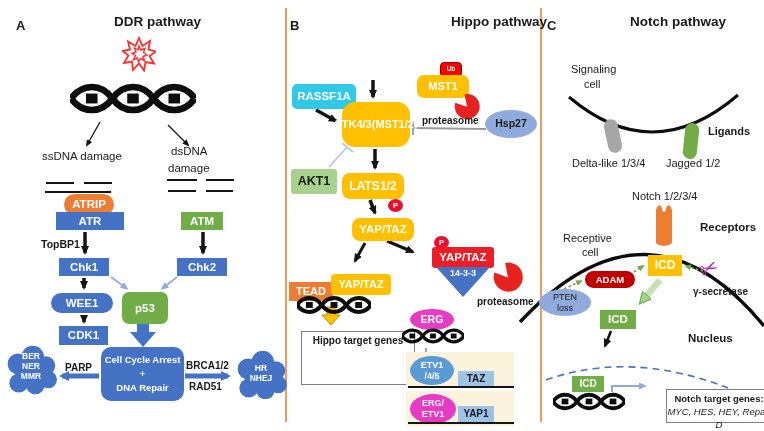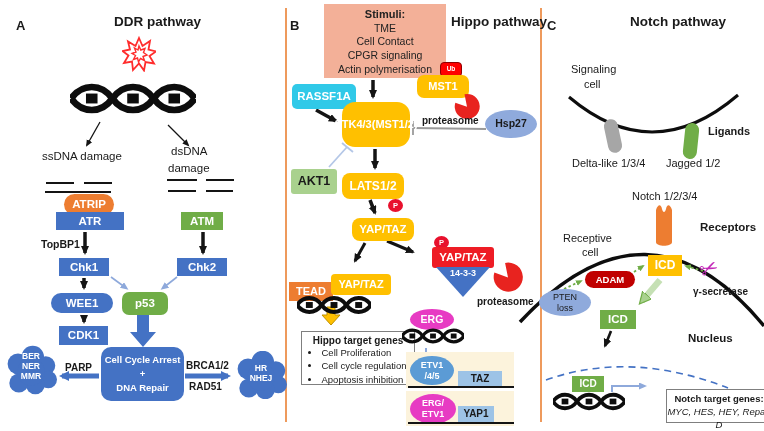--- a/index.html
+++ b/index.html
@@ -137,21 +137,21 @@
   <div class="hline" style="left:168px;top:190px;width:28px"></div>
   <div class="hline" style="left:206px;top:190px;width:27px"></div>
 
   <div class="bx" style="left:64px;top:194px;width:50px;height:21px;background:#ED7D31;border-radius:11px;font-size:11.5px">ATRIP</div>
   <div class="bx" style="left:56px;top:212px;width:68px;height:18px;background:#4472C4;font-size:11.5px">ATR</div>
   <div class="lbl b" style="left:41px;top:238px;font-size:10.5px">TopBP1</div>
   <div class="bx" style="left:59px;top:258px;width:50px;height:18px;background:#4472C4;font-size:11.5px">Chk1</div>
   <div class="bx" style="left:181px;top:212px;width:42px;height:18px;background:#70AD47;font-size:11.5px">ATM</div>
   <div class="bx" style="left:177px;top:258px;width:50px;height:18px;background:#4472C4;font-size:11.5px">Chk2</div>
   <div class="bx" style="left:51px;top:293px;width:62px;height:20px;background:#4472C4;border-radius:10px;font-size:11.5px">WEE1</div>
-  <div class="bx" style="left:122px;top:292px;width:46px;height:23px;background:#70AD47;border-radius:7px;font-size:11.5px">p53</div>
+  <div class="bx" style="left:122px;top:292px;width:46px;height:32px;background:#70AD47;border-radius:7px;font-size:11.5px">p53</div>
   <div class="bx" style="left:59px;top:326px;width:49px;height:19px;background:#4472C4;font-size:11.5px">CDK1</div>
 
   <div class="bx" style="left:101px;top:347px;width:83px;height:54px;background:#4472C4;border-radius:10px;font-size:9.5px;flex-direction:column;line-height:1.45">
     <div>Cell Cycle Arrest</div>
     <div>+</div>
     <div>DNA Repair</div>
   </div>
 
   <svg class="abs" style="left:5px;top:344px;color:#4472C4" width="52" height="52">
       <use href="#cloud"></use>
@@ -168,27 +168,20 @@
     <div>HR</div>
     <div>NHEJ</div>
   </div>
   <div class="lbl b" style="left:65px;top:362px;font-size:10px">PARP</div>
   <div class="lbl b" style="left:186px;top:360px;font-size:10px">BRCA1/2</div>
   <div class="lbl b" style="left:189px;top:381px;font-size:10px">RAD51</div>
 
   <div class="lbl b" style="left:290px;top:18px;font-size:13px">B</div>
   <div class="lbl b ctr" style="left:436px;top:14px;width:96px;font-size:13.5px;white-space:normal">Hippo pathway</div>
 
-  <div class="abs ctr" style="left:309px;top:4px;width:122px;height:74px;background:#F3B098;font-size:10.5px;color:#222;padding-top:3px;box-sizing:border-box;line-height:1.32">
-    <div class="b" style="font-size:11px">Stimuli:</div>
-    <div>TME</div>
-    <div>Cell Contact</div>
-    <div>CPGR signaling</div>
-    <div>Actin polymerisation</div>
-  </div>
 
   <div class="bx" style="left:440px;top:62px;width:20px;height:13px;background:#FF0000;border:1.5px solid #8f0000;border-radius:4px;font-size:6.5px">Ub</div>
   <div class="bx" style="left:417px;top:75px;width:52px;height:23px;background:#FFC000;border-radius:7px;font-size:11px">MST1</div>
   <div class="bx" style="left:292px;top:84px;width:64px;height:25px;background:#30C9E8;border-radius:5px;font-size:11.5px">RASSF1A</div>
 
   <div class="bx" style="left:342px;top:102px;width:68px;height:45px;background:#FFC000;border-radius:13px;font-size:11px;flex-direction:row;line-height:1.35">
     <div>STK4/3</div>
     <div>(MST1/2)</div>
   </div>
 
@@ -215,38 +208,33 @@
   <div class="lbl b" style="left:477px;top:296px;font-size:10px">proteasome</div>
 
   <div class="bx" style="left:289px;top:282px;width:44px;height:19px;background:#ED7D31;font-size:11px">TEAD</div>
   <div class="bx" style="left:331px;top:274px;width:60px;height:21px;background:#FFC000;border-radius:4px;font-size:11px">YAP/TAZ</div>
   <svg class="abs" style="left:297px;top:292px" width="74" height="26">
       <use href="#dna"></use>
     </svg>
 
   <div class="targetbox ctr" style="left:286px;top:331px;width:114px;height:54px;padding-top:3px;box-sizing:border-box">
     <div class="b" style="font-size:10px">Hippo target genes</div>
-    <div style="text-align:left;padding-left:6px;font-size:9.5px;line-height:1.4">
-      <div style="display:list-item;list-style:disc inside">Cell Proliferation</div>
-      <div style="display:list-item;list-style:disc inside">Cell cycle regulation</div>
-      <div style="display:list-item;list-style:disc inside">Apoptosis inhibition</div>
-    </div>
   </div>
 
   <div class="bx" style="left:410px;top:309px;width:44px;height:21px;background:#E73BC3;border-radius:50%;font-size:10.5px">ERG</div>
   <svg class="abs" style="left:402px;top:324px" width="62" height="24">
       <use href="#dna"></use>
     </svg>
 
   <div class="abs" style="left:406px;top:352px;width:108px;height:36px;background:#FCF3DC"></div>
   <div class="bx" style="left:410px;top:356px;width:44px;height:29px;background:#5B9BD5;border-radius:50%;font-size:9px;flex-direction:column;line-height:1.2">
     <div>ETV1</div>
     <div>/4/5</div>
   </div>
-  <div class="bx" style="left:458px;top:371px;width:44px;height:16px;background:#9DC3E6;font-size:10px;color:#1a1a1a">TAZ</div>
+  <div class="bx" style="left:458px;top:371px;width:36px;height:16px;background:#9DC3E6;font-size:10px;color:#1a1a1a">TAZ</div>
   <div class="hline" style="left:408px;top:386px;width:106px"></div>
 
   <div class="abs" style="left:406px;top:391px;width:108px;height:35px;background:#FCF3DC"></div>
   <div class="bx" style="left:410px;top:394px;width:46px;height:30px;background:#E73BC3;border-radius:50%;font-size:9px;flex-direction:column;line-height:1.2">
     <div>ERG/</div>
     <div>ETV1</div>
   </div>
   <div class="bx" style="left:458px;top:406px;width:36px;height:16px;background:#9DC3E6;font-size:10px;color:#1a1a1a">YAP1</div>
   <div class="hline" style="left:408px;top:422px;width:106px"></div>
 

